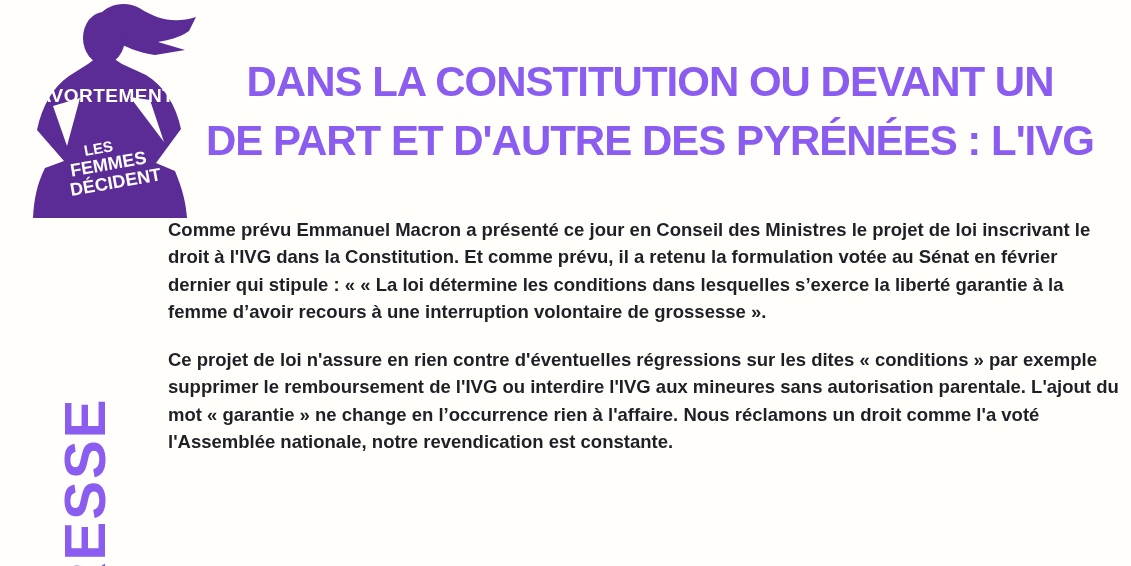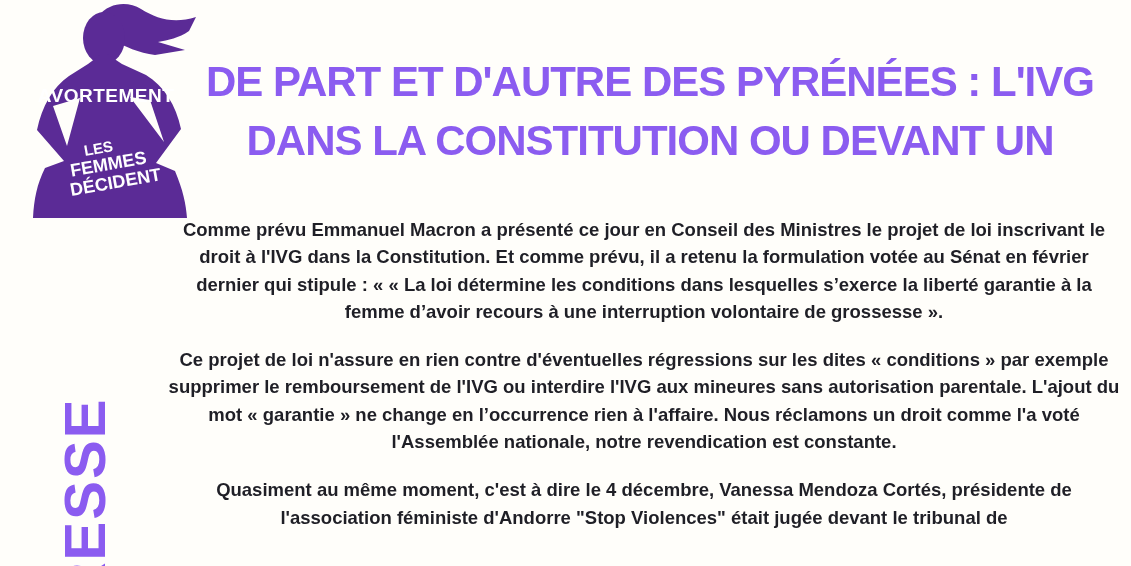--- a/index.html
+++ b/index.html
@@ -35,21 +35,21 @@
     letter-spacing: -1px;
   }
   .title .line { display: block; white-space: nowrap; }
 
   
   .content {
     position: absolute; left: 168px; top: 206px; width: 952px;
     color: #1F1F26; font-weight: 700;
     font-size: 18.5px; line-height: 27.3px;
   }
-  .content p { margin: 6px 0 21px 0; text-align: center; }
+  .content p { margin: 6px 0 21px 0; }
   .content p:first-child { margin-top: 10px; }
 </style>
 </head>
 <body>
 
 <div class="logo-wrap">
   <svg width="190" height="218" viewBox="0 0 190 218" xmlns="http://www.w3.org/2000/svg">
 
     <path fill="#5B2B96" d="M92,16 C104,2 122,1 135,9 C151,19 168,24 190,17
       L183,31 C173,38 162,40 152,42 L179,50 L149,55 C133,53 118,46 108,41
@@ -71,21 +71,20 @@
       <text x="96" y="152" text-anchor="middle" fill="#FFFFFF" font-family="Liberation Sans, sans-serif" font-size="15" font-weight="bold">LES</text>
       <text x="103" y="170" text-anchor="middle" fill="#FFFFFF" font-family="Liberation Sans, sans-serif" font-size="18" font-weight="bold">FEMMES</text>
       <text x="107" y="189" text-anchor="middle" fill="#FFFFFF" font-family="Liberation Sans, sans-serif" font-size="18" font-weight="bold">DÉCIDENT</text>
     </g>
   </svg>
 </div>
 
 <div class="vertical-label">COMMUNIQUÉ DE PRESSE</div>
 
 <h1 class="title">
+  <span class="line">DANS LA CONSTITUTION OU DEVANT UN</span>
   <span class="line">DE PART ET D'AUTRE DES PYRÉNÉES : L'IVG</span>
-  <span class="line">DANS LA CONSTITUTION OU DEVANT UN</span>
 </h1>
 
 <div class="content">
   <p>Comme prévu Emmanuel Macron a présenté ce jour en Conseil des Ministres le projet de loi inscrivant le droit à l'IVG dans la Constitution. Et comme prévu, il a retenu la formulation votée au Sénat en février dernier qui stipule : « « La loi détermine les conditions dans lesquelles s’exerce la liberté garantie à la femme d’avoir recours à une interruption volontaire de grossesse ».</p>
   <p>Ce projet de loi n'assure en rien contre d'éventuelles régressions sur les dites « conditions » par exemple supprimer le remboursement de l'IVG ou interdire l'IVG aux mineures sans autorisation parentale. L'ajout du mot « garantie » ne change en l’occurrence rien à l'affaire. Nous réclamons un droit comme l'a voté l'Assemblée nationale, notre revendication est constante.</p>
-  <p>Quasiment au même moment, c'est à dire le 4 décembre, Vanessa Mendoza Cortés, présidente de l'association féministe d'Andorre "Stop Violences" était jugée devant le tribunal de</p>
 </div>
 
 </body></html>

